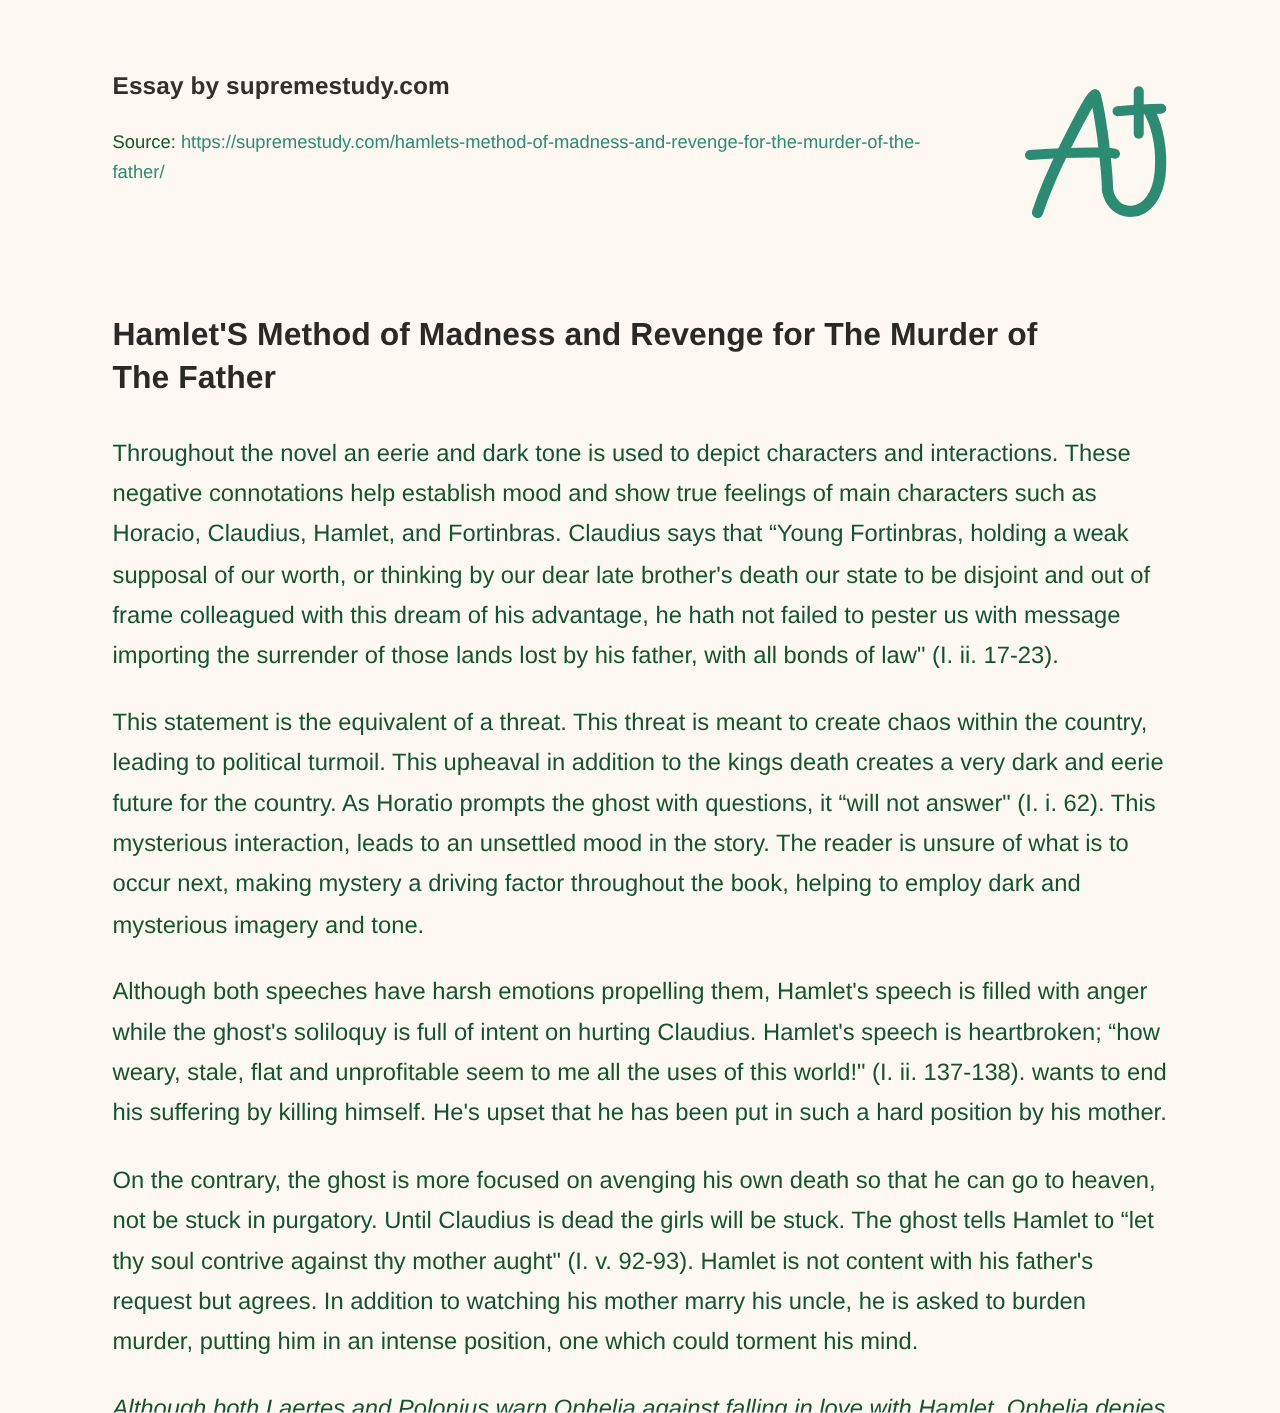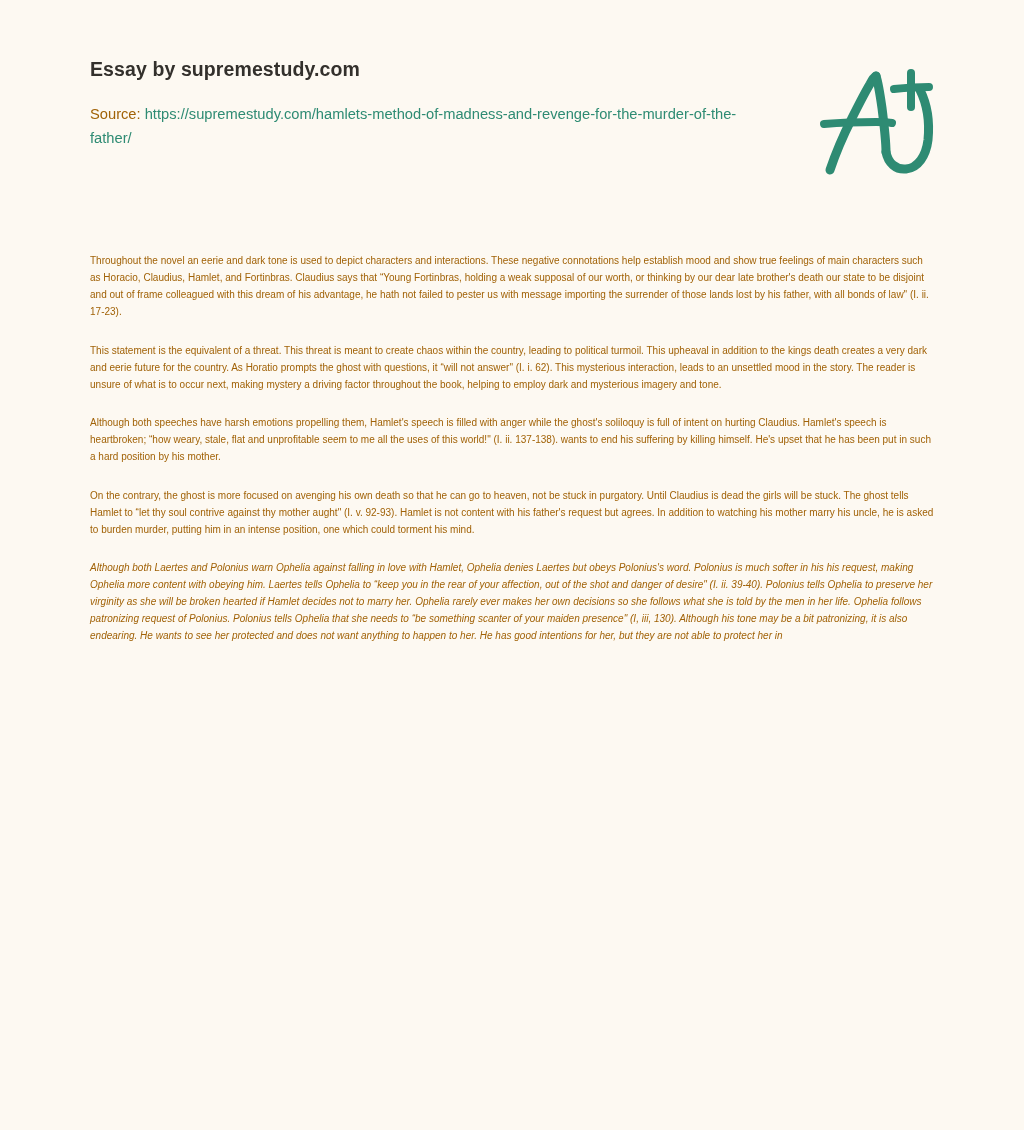--- a/index.html
+++ b/index.html
@@ -50,21 +50,21 @@
   }
 
   .source-line {
     margin-top: 21px;
     font-size: 14.7px;
     line-height: 1.62;
     word-break: break-word;
   }
 
   .source-label {
-    color: #a16207;
+    color: #14532d;
   }
 
   .source-url {
     color: #2e8b73;
     text-decoration: none;
   }
 
   
   .logo {
     position: absolute;
@@ -91,23 +91,23 @@
     font-size: 25.5px;
     font-weight: bold;
     color: #2b2926;
     line-height: 1.33;
     letter-spacing: 0.05px;
     margin: 0 0 28px 0;
     max-width: 760px;
   }
 
   .para {
-    font-size: 10px;
+    font-size: 19px;
     line-height: 1.70;
-    color: #a16207;
+    color: #14532d;
     margin: 0 0 21.5px 0;
     letter-spacing: 0.005px;
   }
   .para:last-child {
     margin-bottom: 0;
     font-style: italic;
   }
 </style>
 </head>
 <body>
@@ -140,20 +140,21 @@
 
           <path d="M82 27 C92 26 106 25 117 25" stroke-width="8"></path>
         </g>
       </svg>
     </div>
 
   </div>
 
   <div class="doc">
 
+    <h1 class="doc-title">Hamlet'S Method of Madness and Revenge for The Murder of The Father</h1>
 
     <p class="para">Throughout the novel an eerie and dark tone is used to depict characters and interactions. These negative connotations help establish mood and show true feelings of main characters such as Horacio, Claudius, Hamlet, and Fortinbras. Claudius says that “Young Fortinbras, holding a weak supposal of our worth, or thinking by our dear late brother's death our state to be disjoint and out of frame colleagued with this dream of his advantage, he hath not failed to pester us with message importing the surrender of those lands lost by his father, with all bonds of law" (I. ii. 17-23).</p>
     <p class="para">This statement is the equivalent of a threat. This threat is meant to create chaos within the country, leading to political turmoil. This upheaval in addition to the kings death creates a very dark and eerie future for the country. As Horatio prompts the ghost with questions, it “will not answer" (I. i. 62). This mysterious interaction, leads to an unsettled mood in the story. The reader is unsure of what is to occur next, making mystery a driving factor throughout the book, helping to employ dark and mysterious imagery and tone.</p>
     <p class="para">Although both speeches have harsh emotions propelling them, Hamlet's speech is filled with anger while the ghost's soliloquy is full of intent on hurting Claudius. Hamlet's speech is heartbroken; “how weary, stale, flat and unprofitable seem to me all the uses of this world!" (I. ii. 137-138). wants to end his suffering by killing himself. He's upset that he has been put in such a hard position by his mother.</p>
     <p class="para">On the contrary, the ghost is more focused on avenging his own death so that he can go to heaven, not be stuck in purgatory. Until Claudius is dead the girls will be stuck. The ghost tells Hamlet to “let thy soul contrive against thy mother aught" (I. v. 92-93). Hamlet is not content with his father's request but agrees. In addition to watching his mother marry his uncle, he is asked to burden murder, putting him in an intense position, one which could torment his mind.</p>
     <p class="para">Although both Laertes and Polonius warn Ophelia against falling in love with Hamlet, Ophelia denies Laertes but obeys Polonius's word. Polonius is much softer in his his request, making Ophelia more content with obeying him. Laertes tells Ophelia to “keep you in the rear of your affection, out of the shot and danger of desire" (I. ii. 39-40). Polonius tells Ophelia to preserve her virginity as she will be broken hearted if Hamlet decides not to marry her. Ophelia rarely ever makes her own decisions so she follows what she is told by the men in her life. Ophelia follows patronizing request of Polonius. Polonius tells Ophelia that she needs to “be something scanter of your maiden presence" (I, iii, 130). Although his tone may be a bit patronizing, it is also endearing. He wants to see her protected and does not want anything to happen to her. He has good intentions for her, but they are not able to protect her in</p>
 
   </div>
 
 </div>

